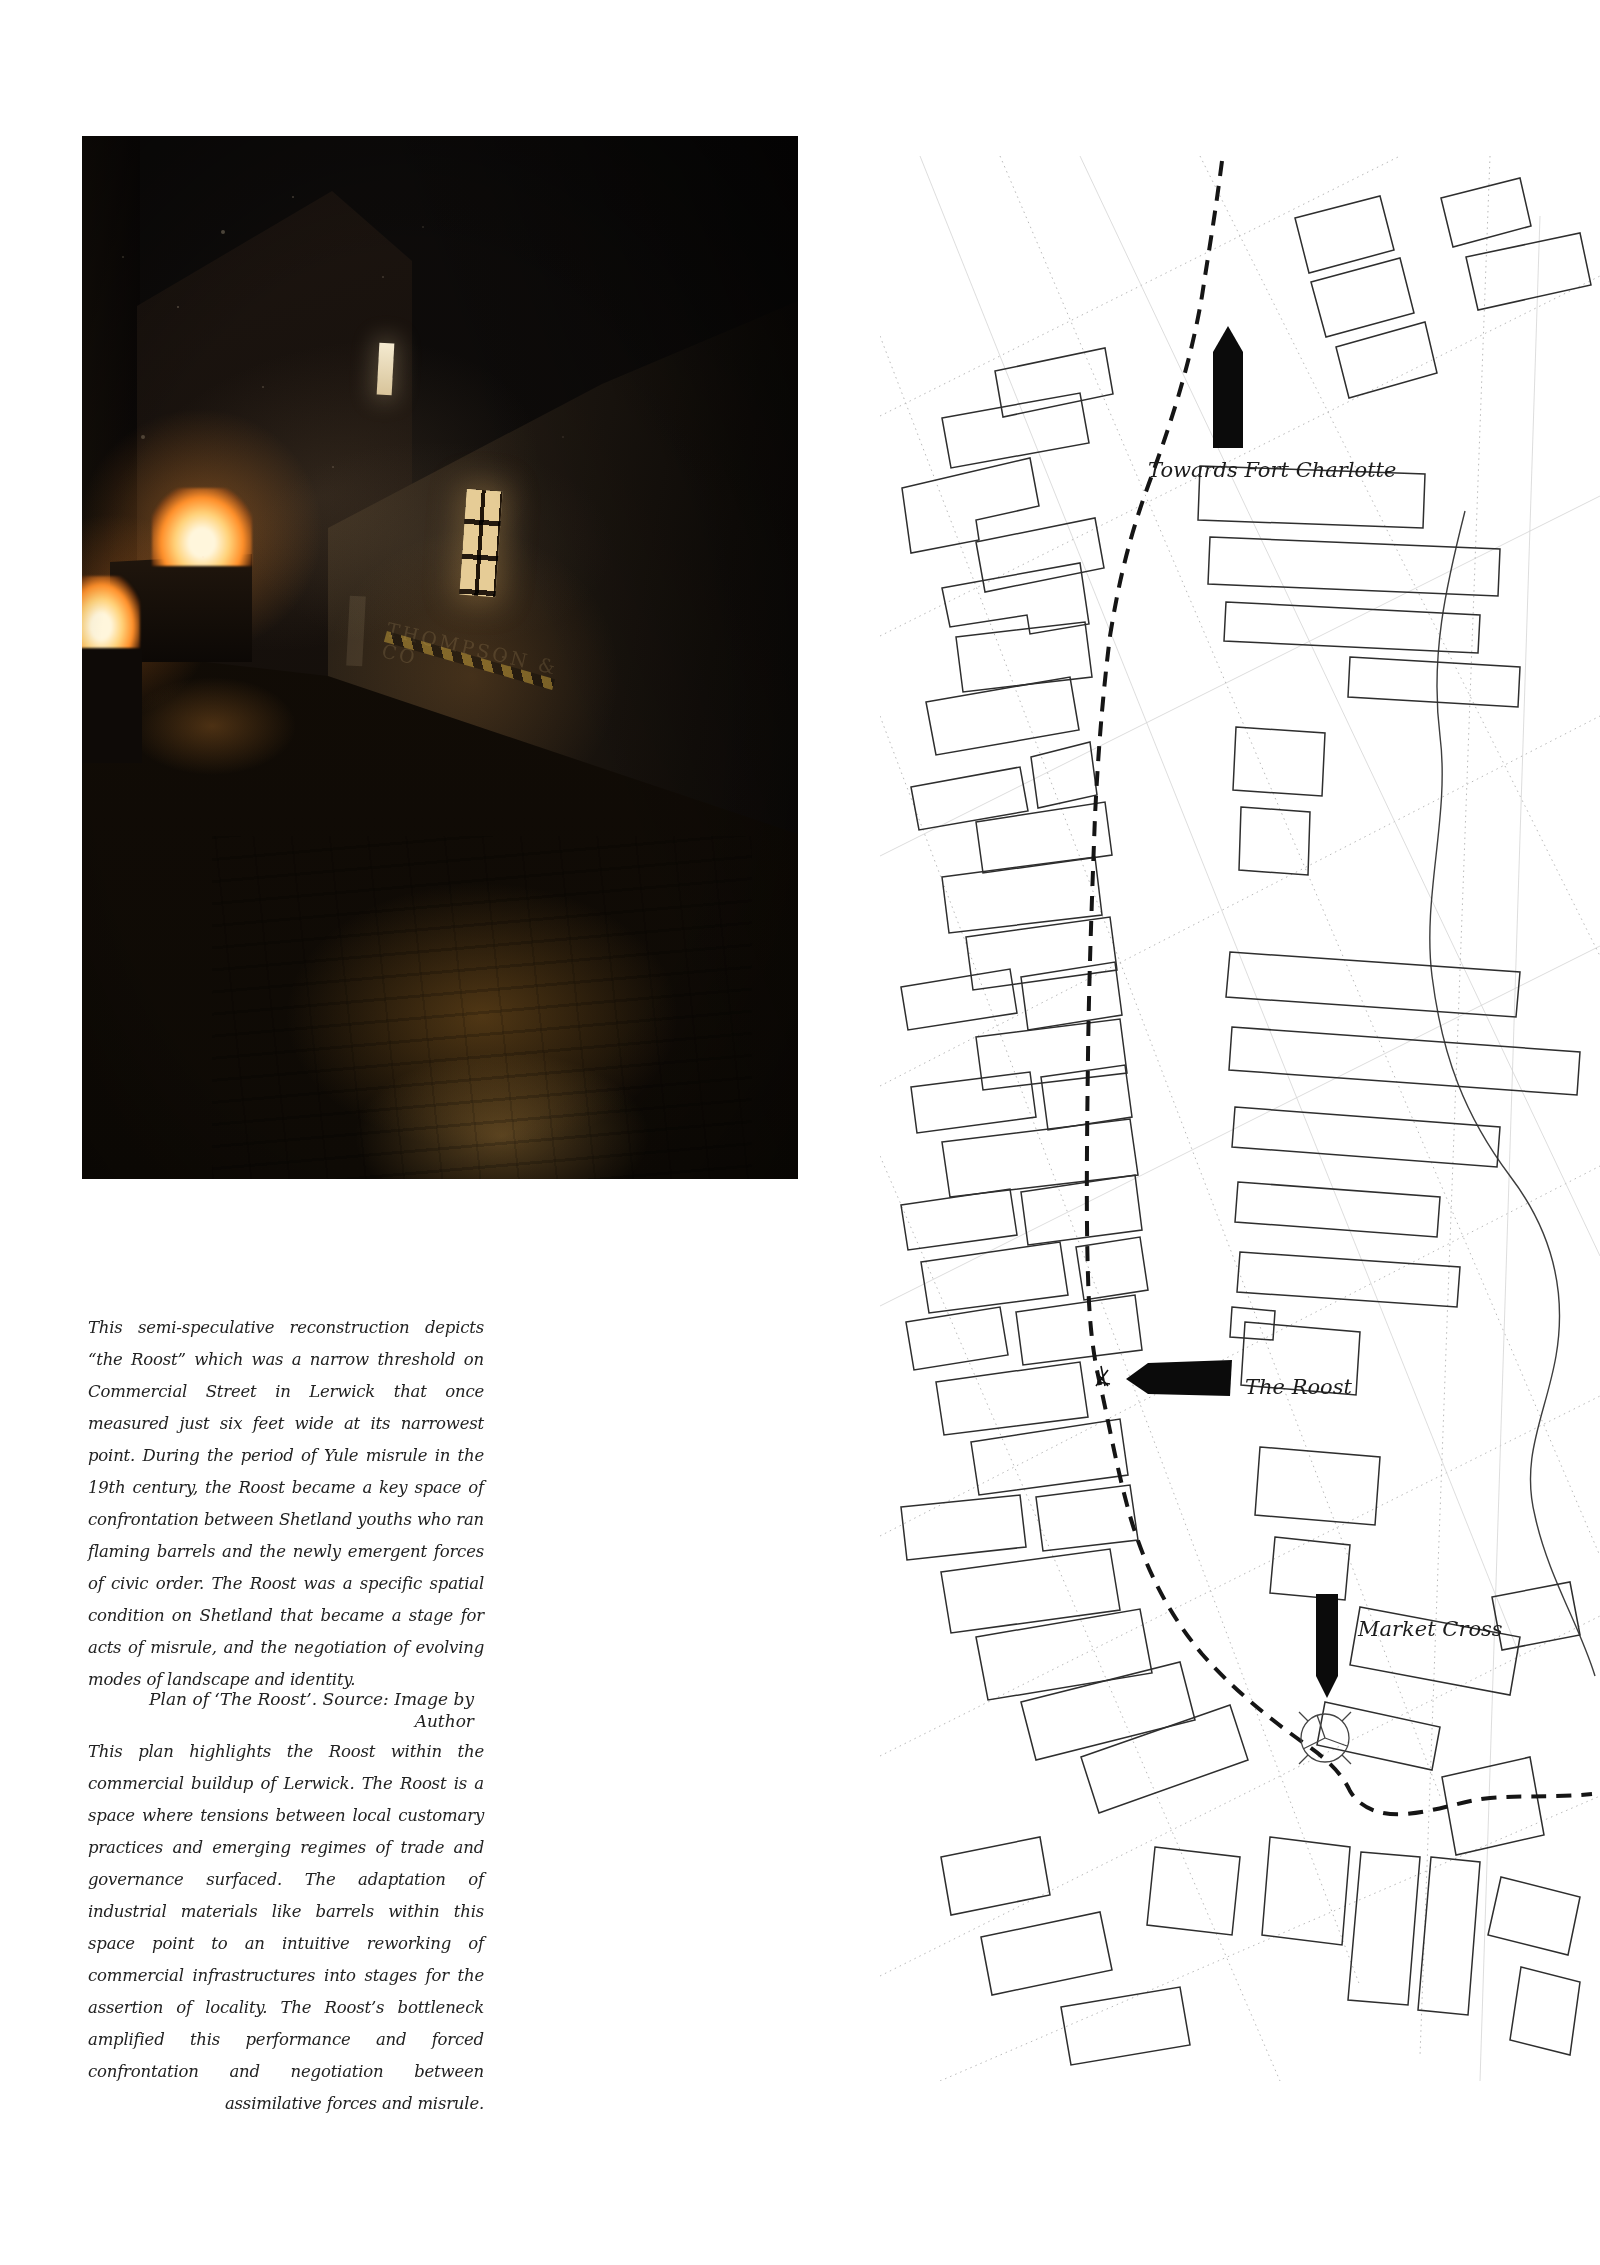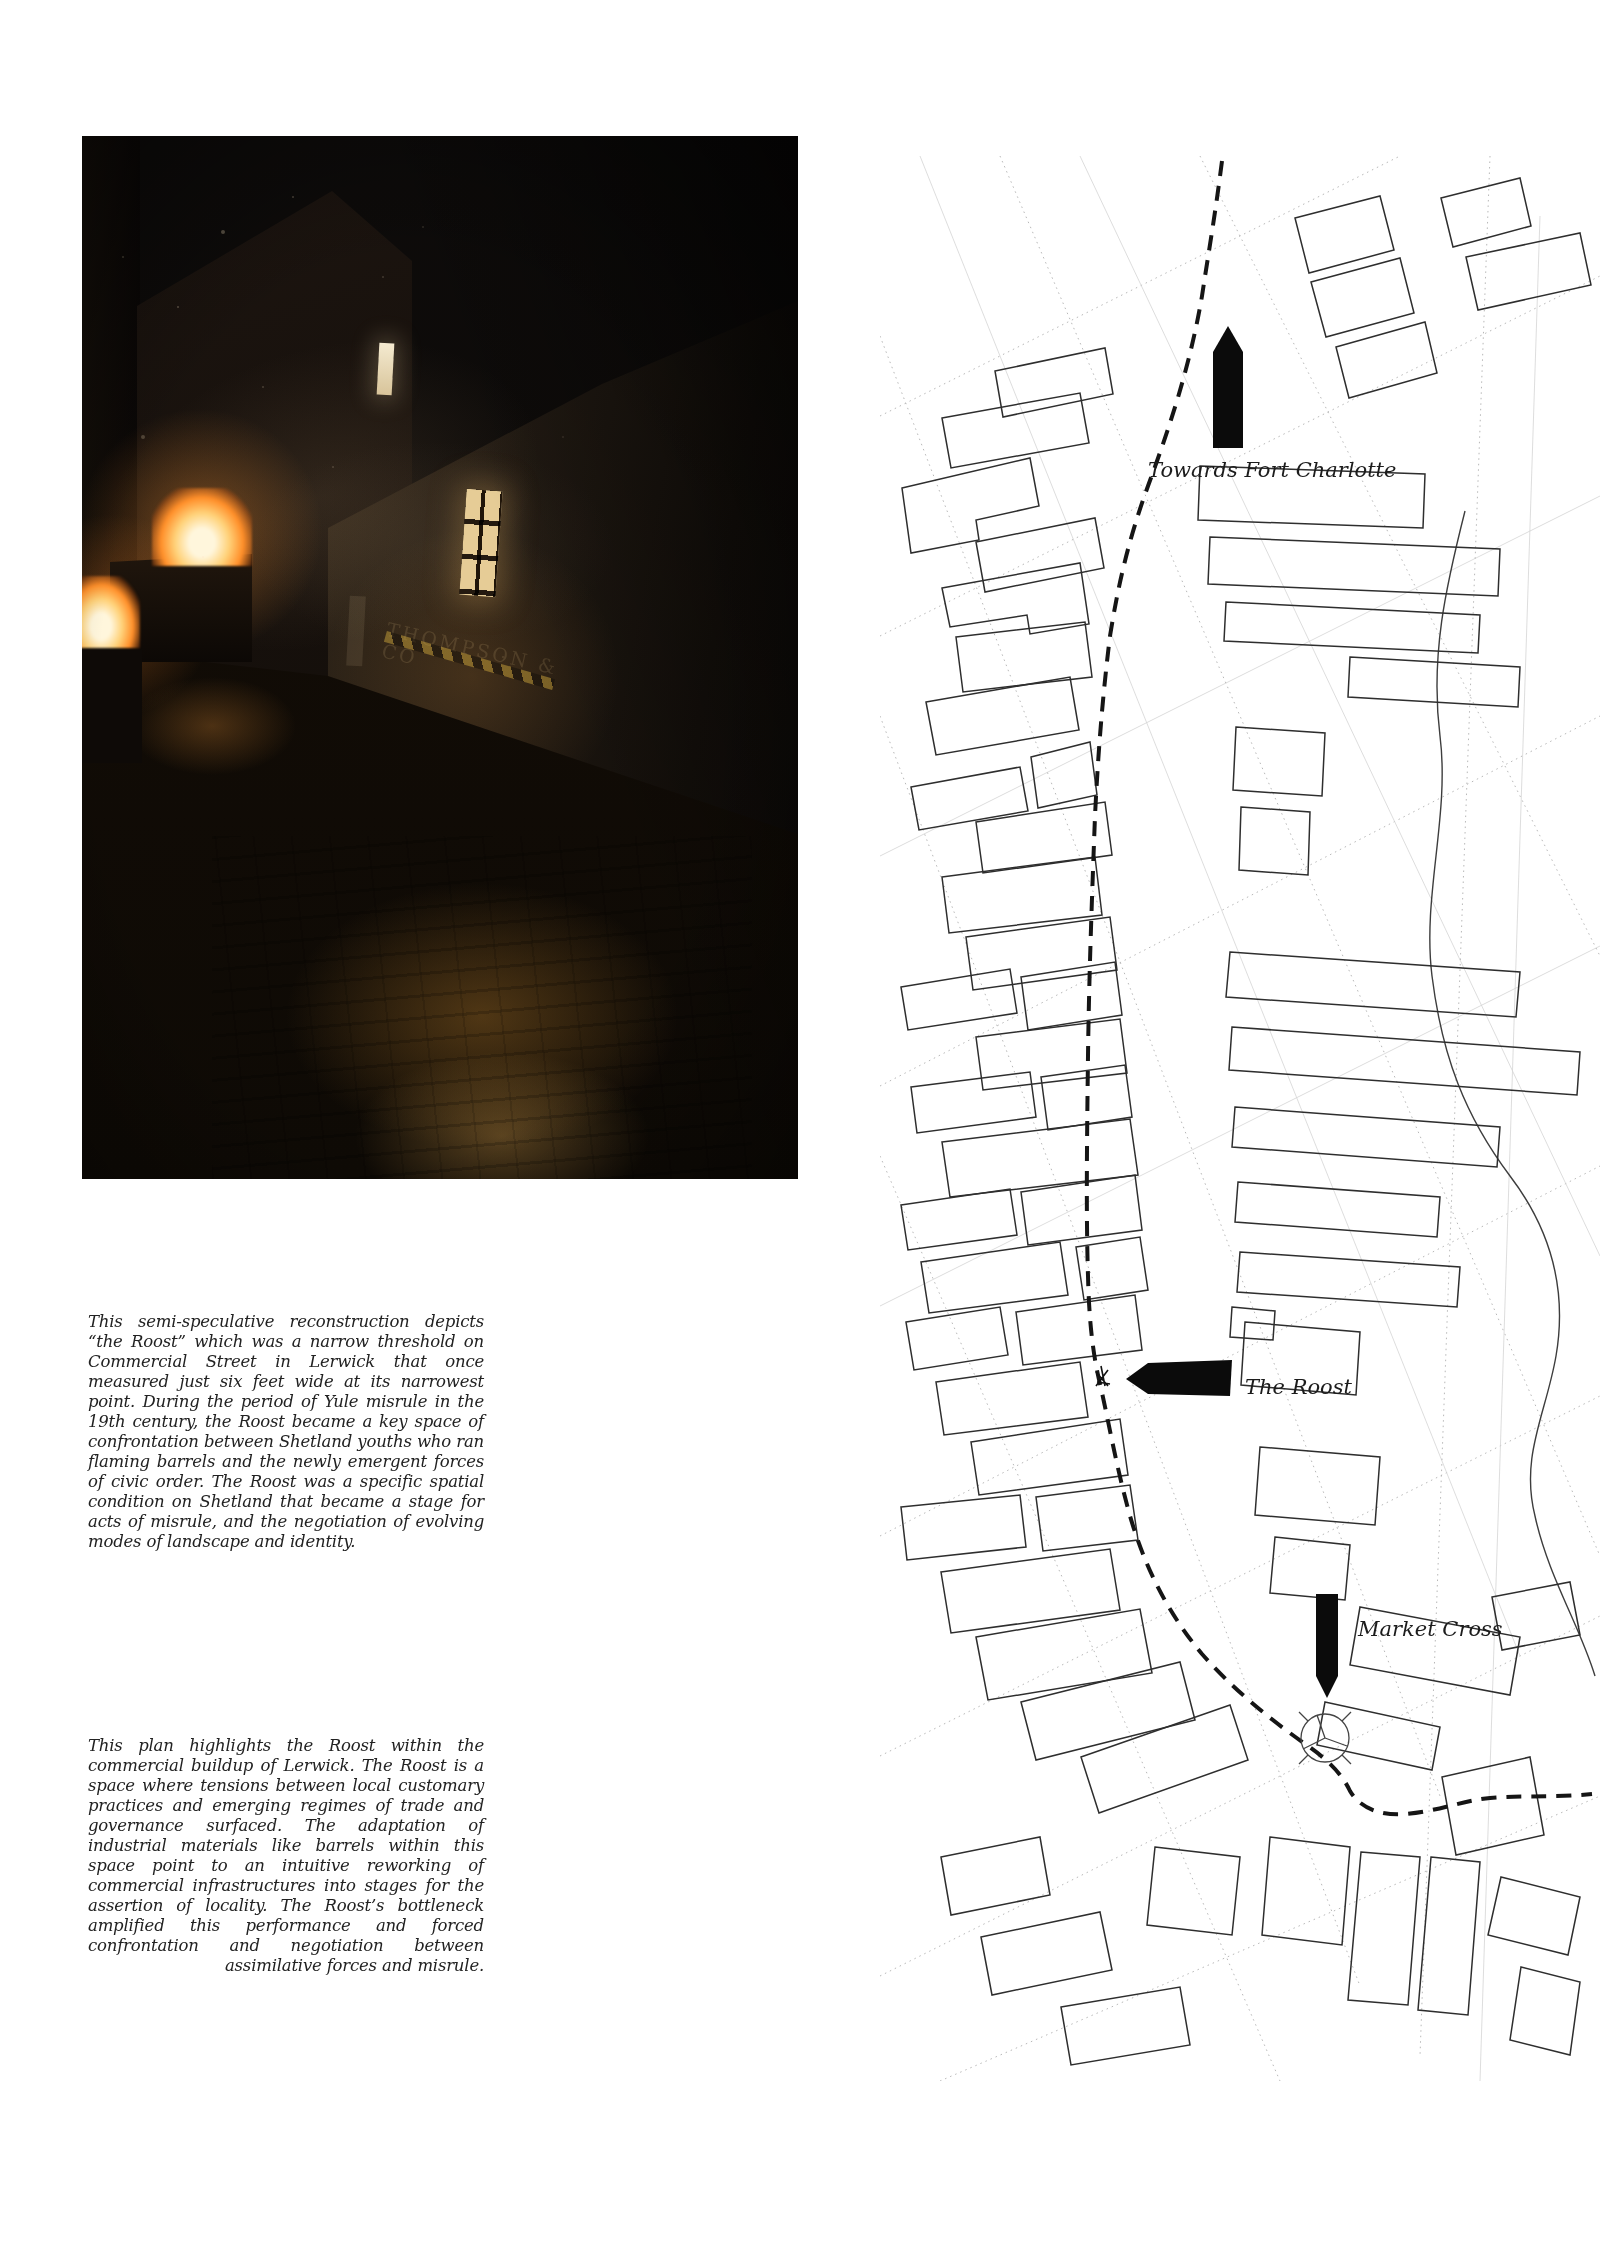--- a/index.html
+++ b/index.html
@@ -59,21 +59,21 @@
            60px 300px 0 1px rgba(255,235,200,.22),180px 250px 0 0 rgba(255,235,200,.20),
            250px 330px 0 0 rgba(255,235,200,.18),120px 420px 0 0 rgba(255,225,190,.22),
            340px 90px 0 0 rgba(255,235,200,.15),40px 120px 0 0 rgba(255,235,200,.22),
            480px 300px 0 0 rgba(255,235,200,.12),420px 520px 0 0 rgba(255,220,170,.15);}
   .ph-vignette{inset:0;background:radial-gradient(ellipse at 45% 55%,rgba(0,0,0,0) 55%,rgba(0,0,0,0.5) 100%),
                linear-gradient(250deg,rgba(0,0,0,0.45),rgba(0,0,0,0) 40%);}
   
   .cap{position:absolute;left:88px;width:396px;font-style:italic;font-size:17px;line-height:22px;color:#222;}
   #cap1{top:1262px;}
   #cap2{top:1688px;text-align:right;padding-right:10px;box-sizing:border-box;}
-  .para{position:absolute;left:88px;width:396px;font-style:italic;font-size:16.5px;line-height:20px;
+  .para{position:absolute;left:88px;width:396px;font-style:italic;font-size:16.5px;line-height:32px;
         letter-spacing:-0.2px;text-align:justify;color:#222;}
   #para1{top:1312px;}
   #para2{top:1736px;text-align-last:right;}
   
   #map{position:absolute;left:880px;top:156px;width:720px;height:1925px;}
   #map svg{display:block;}
   .grid{stroke:#b8b8b8;stroke-width:1;stroke-dasharray:1.5 4;fill:none;}
   .grid2{stroke:#d4d4d4;stroke-width:0.8;fill:none;}
   .bld{stroke:#2e2e2e;stroke-width:1.5;fill:none;stroke-linejoin:miter;}
   .street{stroke:#151515;stroke-width:4;stroke-dasharray:15 10;fill:none;}
@@ -109,20 +109,21 @@
     <div class="ly fire1-plinth"></div>
     <div class="ly fire2-barrel"></div>
     <div class="ly flames fire1-flames"></div>
     <div class="ly flames fire2-flames"></div>
     <div class="ly tape"></div>
     <div class="ly specks"></div>
     <div class="ly ph-vignette"></div>
   </div>
 
   <div id="para1" class="para">This semi-speculative reconstruction depicts “the Roost” which was a narrow threshold on Commercial Street in Lerwick that once measured just six feet wide at its narrowest point. During the period of Yule misrule in the 19th century, the Roost became a key space of confrontation between Shetland youths who ran flaming barrels and the newly emergent forces of civic order. The Roost was a specific spatial condition on Shetland that became a stage for acts of misrule,  and the negotiation of evolving modes of landscape and identity.</div>
+  <div id="cap2" class="cap">Plan of ‘The Roost’. Source: Image by Author</div>
   <div id="para2" class="para">This plan highlights the Roost within the commercial buildup of Lerwick. The Roost is a space where tensions between local customary practices and emerging regimes of trade and governance surfaced. The adaptation of industrial materials like barrels within this space point to an intuitive reworking of commercial infrastructures into stages for the assertion of locality. The Roost’s bottleneck amplified this performance and forced confrontation and negotiation between assimilative forces and misrule.</div>
 
   <div id="map">
     <svg width="720" height="1925" viewBox="0 0 720 1925" xmlns="http://www.w3.org/2000/svg">
 
       <g>
         <line class="grid" x1="0" y1="260" x2="520" y2="0"></line>
         <line class="grid" x1="0" y1="480" x2="720" y2="120"></line>
         <line class="grid2" x1="0" y1="700" x2="720" y2="340"></line>
         <line class="grid" x1="0" y1="930" x2="720" y2="560"></line>

